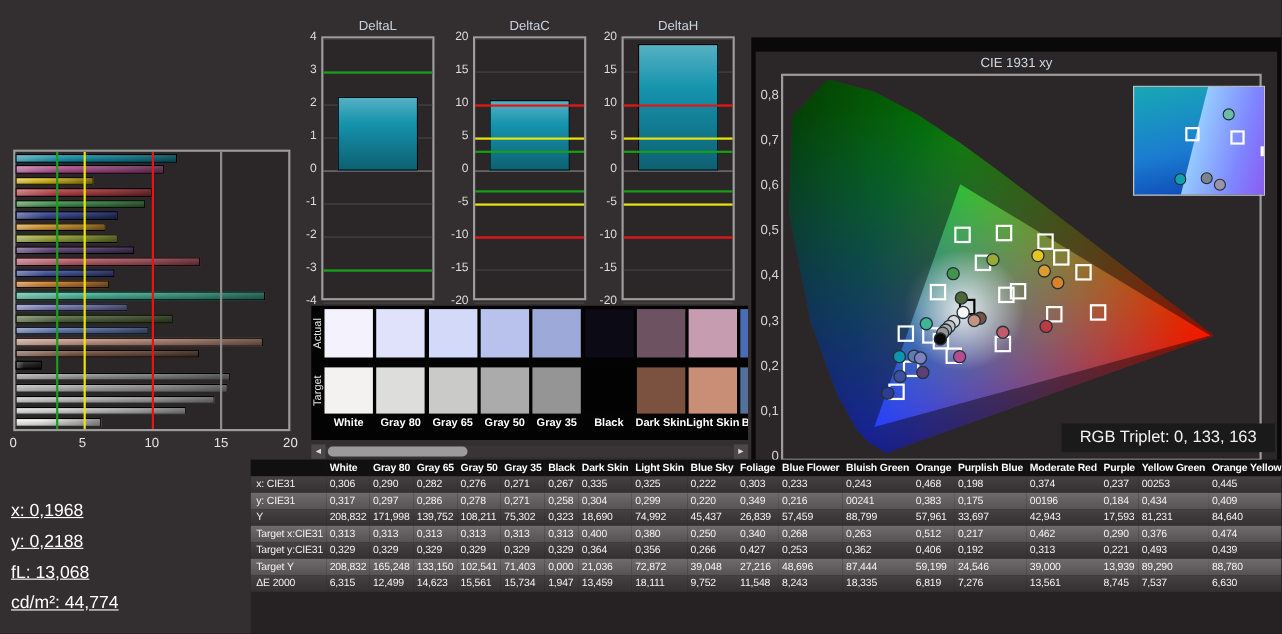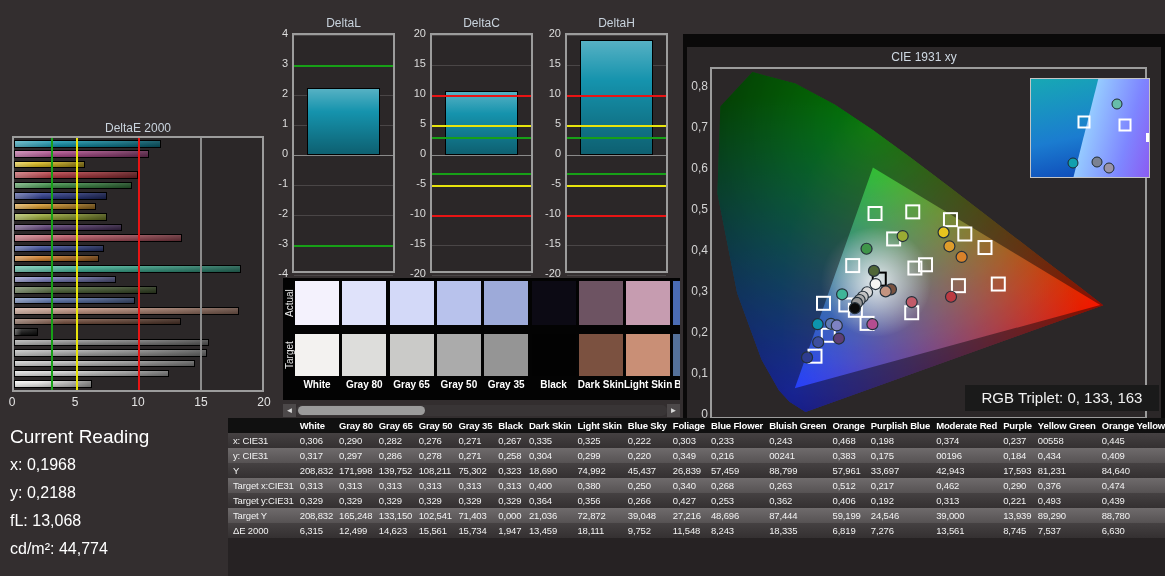--- a/index.html
+++ b/index.html
@@ -13,21 +13,21 @@
   .de-title{position:absolute;left:12px;top:121px;width:252px;text-align:center;font-size:12px;color:#c9d3dd;}
   .de-plot{position:absolute;left:12px;top:136px;width:252px;height:256px;background:#2b2728;
            border:2px solid #9c9c9c;overflow:hidden;}
   .de-bars{position:absolute;left:0;top:0;width:100%;height:100%;display:flex;flex-direction:column;
            justify-content:space-between;padding:2px 0 2px 0;}
   .de-bar{height:7.5px;border:1px solid #000;min-width:2px;}
   .vline{position:absolute;top:0;bottom:0;width:1.5px;z-index:3;}
   .de-xticks{position:absolute;left:12px;top:395px;width:252px;height:14px;font-size:12px;color:#e4e4e4;}
   .de-xticks span{position:absolute;transform:translateX(-50%);}
   .reading-title{position:absolute;left:10px;top:426px;font-size:19px;}
-  .reading{position:absolute;left:10px;font-size:16px;}
+  .reading{position:absolute;left:10px;font-size:16px;text-decoration:underline;}
   
   .d-title{position:absolute;top:16px;font-size:12px;color:#c9d3dd;text-align:center;}
   .d-plot{position:absolute;top:33px;width:103px;height:240px;background:#2b2728;border:2px solid #9c9c9c;}
   .d-tick{position:absolute;width:26px;text-align:right;font-size:11px;color:#dcdcdc;}
   .hline{position:absolute;left:0;right:0;height:1.5px;z-index:3;}
   .gline{position:absolute;left:0;right:0;height:1px;background:#4a4647;z-index:1;}
   .d-bar{position:absolute;left:13%;width:74%;border:1px solid #000;z-index:2;
          background-image:linear-gradient(180deg,rgba(255,255,255,.28),rgba(255,255,255,0) 35%,rgba(0,0,0,.35) 100%);
          background-color:#1593ad;}
   
@@ -66,21 +66,20 @@
   thead th{background:#101010;color:#fff;font-weight:bold;}
   tr.dark{background:linear-gradient(#454142,#343031);}
   tr.mid{background:linear-gradient(#6f6b6c,#565253);}
   td.lbl{padding-left:5px;}
 </style>
 </head>
 <body>
 
 <div class="win">
 
-  <div class="de-title">DeltaE 2000</div>
   <div class="de-plot" id="dePlot">
       <div class="de-bars">
         <div class="de-bar" title="Cyan" style="width: 59.215%; background-color: rgb(13, 148, 174); background-image: linear-gradient(90deg, rgba(255, 255, 255, 0.3), rgba(255, 255, 255, 0) 30%, rgba(0, 0, 0, 0.22) 72%, rgba(0, 0, 0, 0.42)), linear-gradient(rgba(255, 255, 255, 0.18), rgba(0, 0, 0, 0.25));"></div>
         <div class="de-bar" title="Magenta" style="width: 54.47%; background-color: rgb(180, 77, 144); background-image: linear-gradient(90deg, rgba(255, 255, 255, 0.3), rgba(255, 255, 255, 0) 30%, rgba(0, 0, 0, 0.22) 72%, rgba(0, 0, 0, 0.42)), linear-gradient(rgba(255, 255, 255, 0.18), rgba(0, 0, 0, 0.25));"></div>
         <div class="de-bar" title="Yellow" style="width: 28.68%; background-color: rgb(232, 197, 30); background-image: linear-gradient(90deg, rgba(255, 255, 255, 0.3), rgba(255, 255, 255, 0) 30%, rgba(0, 0, 0, 0.22) 72%, rgba(0, 0, 0, 0.42)), linear-gradient(rgba(255, 255, 255, 0.18), rgba(0, 0, 0, 0.25));"></div>
         <div class="de-bar" title="Red" style="width: 50.135%; background-color: rgb(188, 58, 66); background-image: linear-gradient(90deg, rgba(255, 255, 255, 0.3), rgba(255, 255, 255, 0) 30%, rgba(0, 0, 0, 0.22) 72%, rgba(0, 0, 0, 0.42)), linear-gradient(rgba(255, 255, 255, 0.18), rgba(0, 0, 0, 0.25));"></div>
         <div class="de-bar" title="Green" style="width: 47.525%; background-color: rgb(63, 149, 73); background-image: linear-gradient(90deg, rgba(255, 255, 255, 0.3), rgba(255, 255, 255, 0) 30%, rgba(0, 0, 0, 0.22) 72%, rgba(0, 0, 0, 0.42)), linear-gradient(rgba(255, 255, 255, 0.18), rgba(0, 0, 0, 0.25));"></div>
         <div class="de-bar" title="Blue" style="width: 37.695%; background-color: rgb(45, 60, 144); background-image: linear-gradient(90deg, rgba(255, 255, 255, 0.3), rgba(255, 255, 255, 0) 30%, rgba(0, 0, 0, 0.22) 72%, rgba(0, 0, 0, 0.42)), linear-gradient(rgba(255, 255, 255, 0.18), rgba(0, 0, 0, 0.25));"></div>
         <div class="de-bar" title="Orange Yellow" style="width: 33.15%; background-color: rgb(221, 156, 43); background-image: linear-gradient(90deg, rgba(255, 255, 255, 0.3), rgba(255, 255, 255, 0) 30%, rgba(0, 0, 0, 0.22) 72%, rgba(0, 0, 0, 0.42)), linear-gradient(rgba(255, 255, 255, 0.18), rgba(0, 0, 0, 0.25));"></div>
         <div class="de-bar" title="Yellow Green" style="width: 37.685%; background-color: rgb(154, 171, 51); background-image: linear-gradient(90deg, rgba(255, 255, 255, 0.3), rgba(255, 255, 255, 0) 30%, rgba(0, 0, 0, 0.22) 72%, rgba(0, 0, 0, 0.42)), linear-gradient(rgba(255, 255, 255, 0.18), rgba(0, 0, 0, 0.25));"></div>
@@ -106,21 +105,20 @@
       <div class="vline" style="left: 25%; background: rgb(232, 228, 12);"></div>
       <div class="vline" style="left: 50%; background: rgb(232, 20, 20);"></div>
     </div>
   <div class="de-xticks" id="deXTicks">
       <span style="left: 0%;">0</span>
       <span style="left: 25%;">5</span>
       <span style="left: 50%;">10</span>
       <span style="left: 75%;">15</span>
       <span style="left: 100%;">20</span>
     </div>
-  <div class="reading-title">Current Reading</div>
   <div class="reading" style="top:456px">x: 0,1968</div>
   <div class="reading" style="top:484px">y: 0,2188</div>
   <div class="reading" style="top:512px">fL: 13,068</div>
   <div class="reading" style="top:540px">cd/m²: 44,774</div>
 
   <div id="deltaCharts">
       <div class="d-title" style="left: 292px; width: 103px;">DeltaL</div>
       <div class="d-plot" style="left: 292px;">
         <div class="gline" style="top: 240px;"></div>
         <div class="gline" style="top: 210px;"></div>
@@ -391,21 +389,21 @@
             <td>0,335</td>
             <td>0,325</td>
             <td>0,222</td>
             <td>0,303</td>
             <td>0,233</td>
             <td>0,243</td>
             <td>0,468</td>
             <td>0,198</td>
             <td>0,374</td>
             <td>0,237</td>
-            <td>00558</td>
+            <td>00253</td>
             <td>0,445</td>
           </tr>
           <tr class="mid">
             <td class="lbl">y: CIE31</td>
             <td>0,317</td>
             <td>0,297</td>
             <td>0,286</td>
             <td>0,278</td>
             <td>0,271</td>
             <td>0,258</td>

